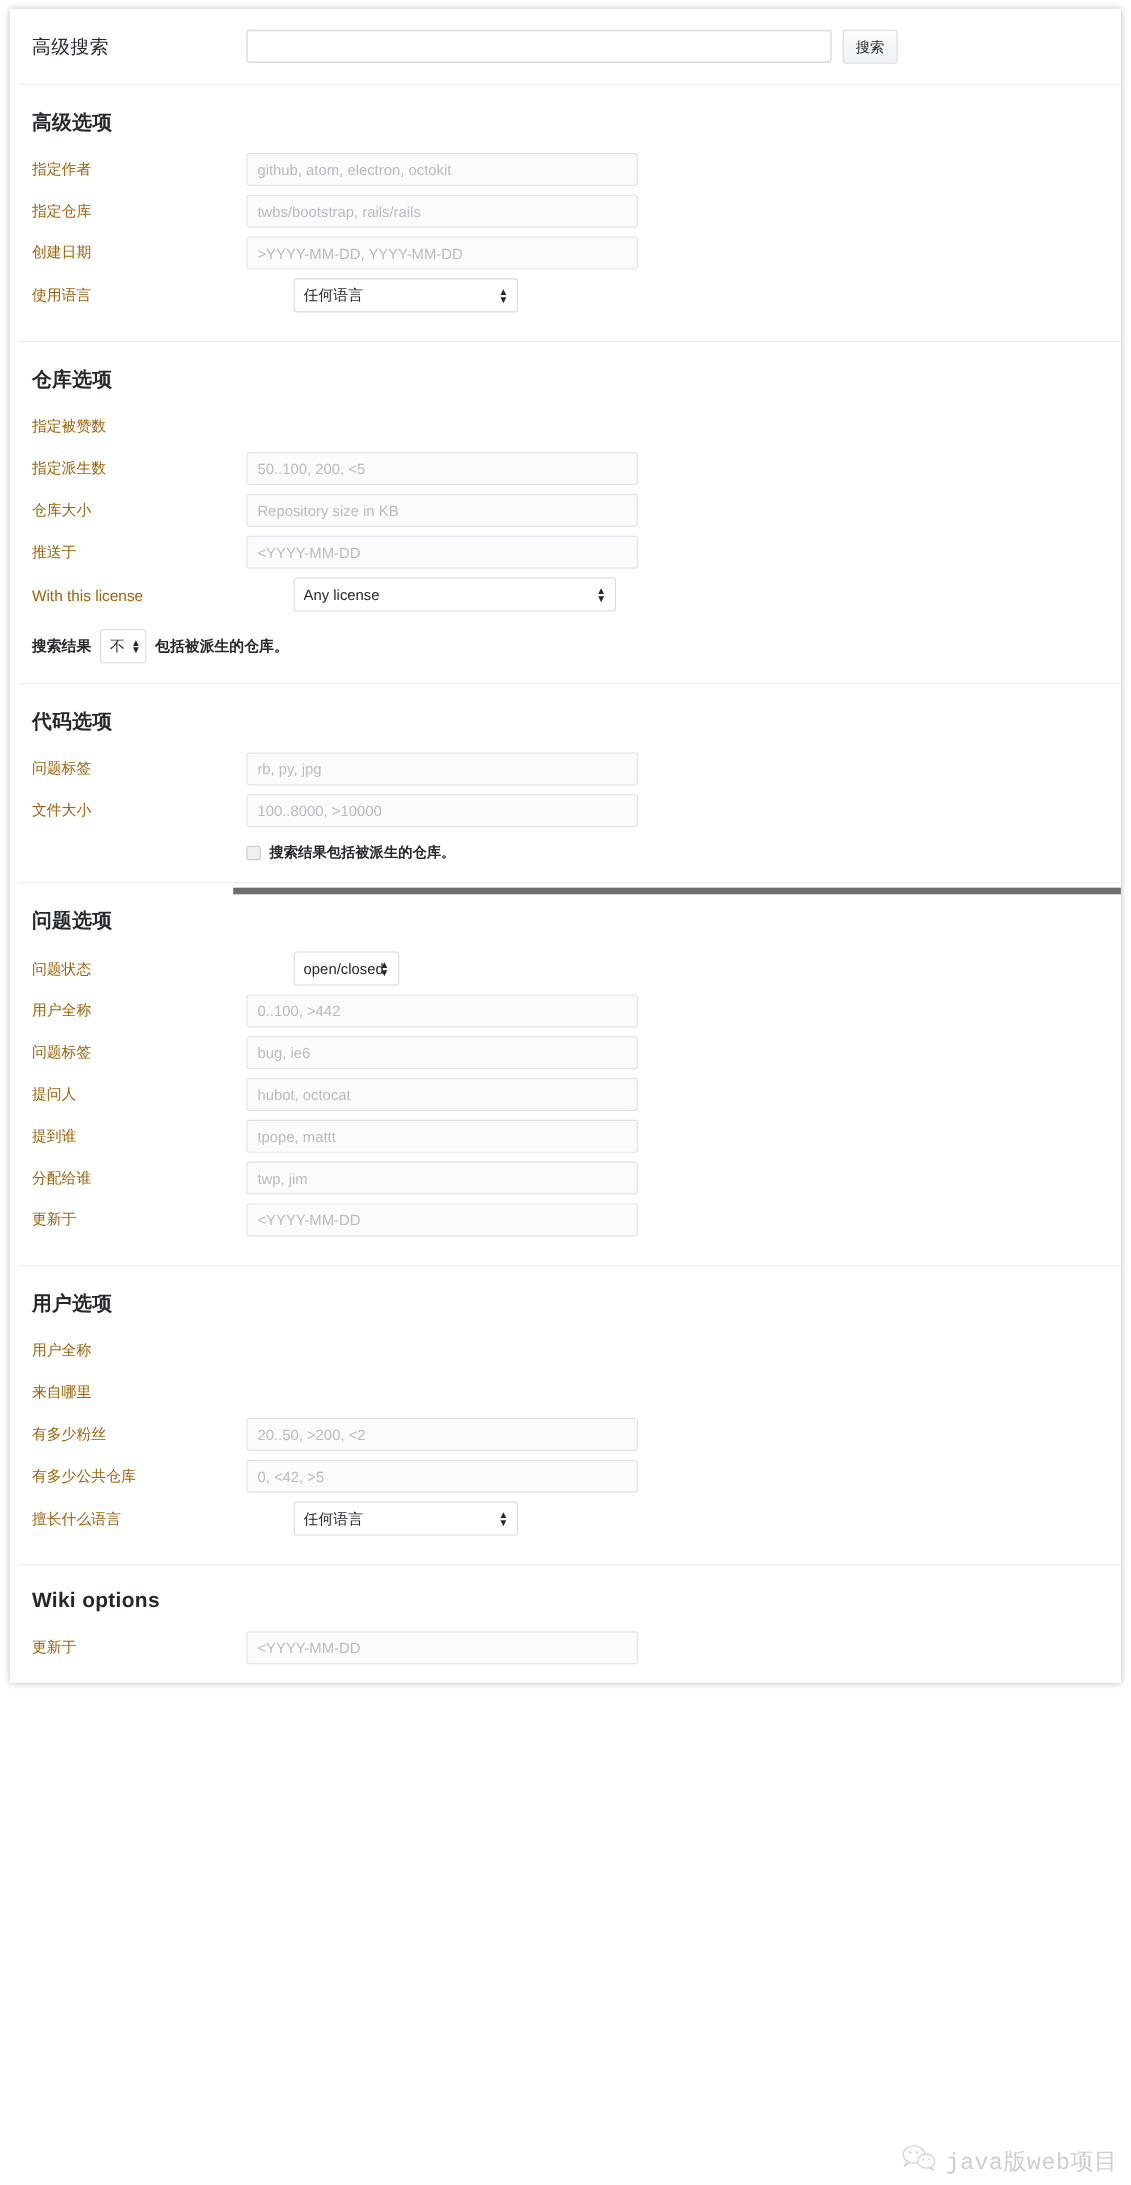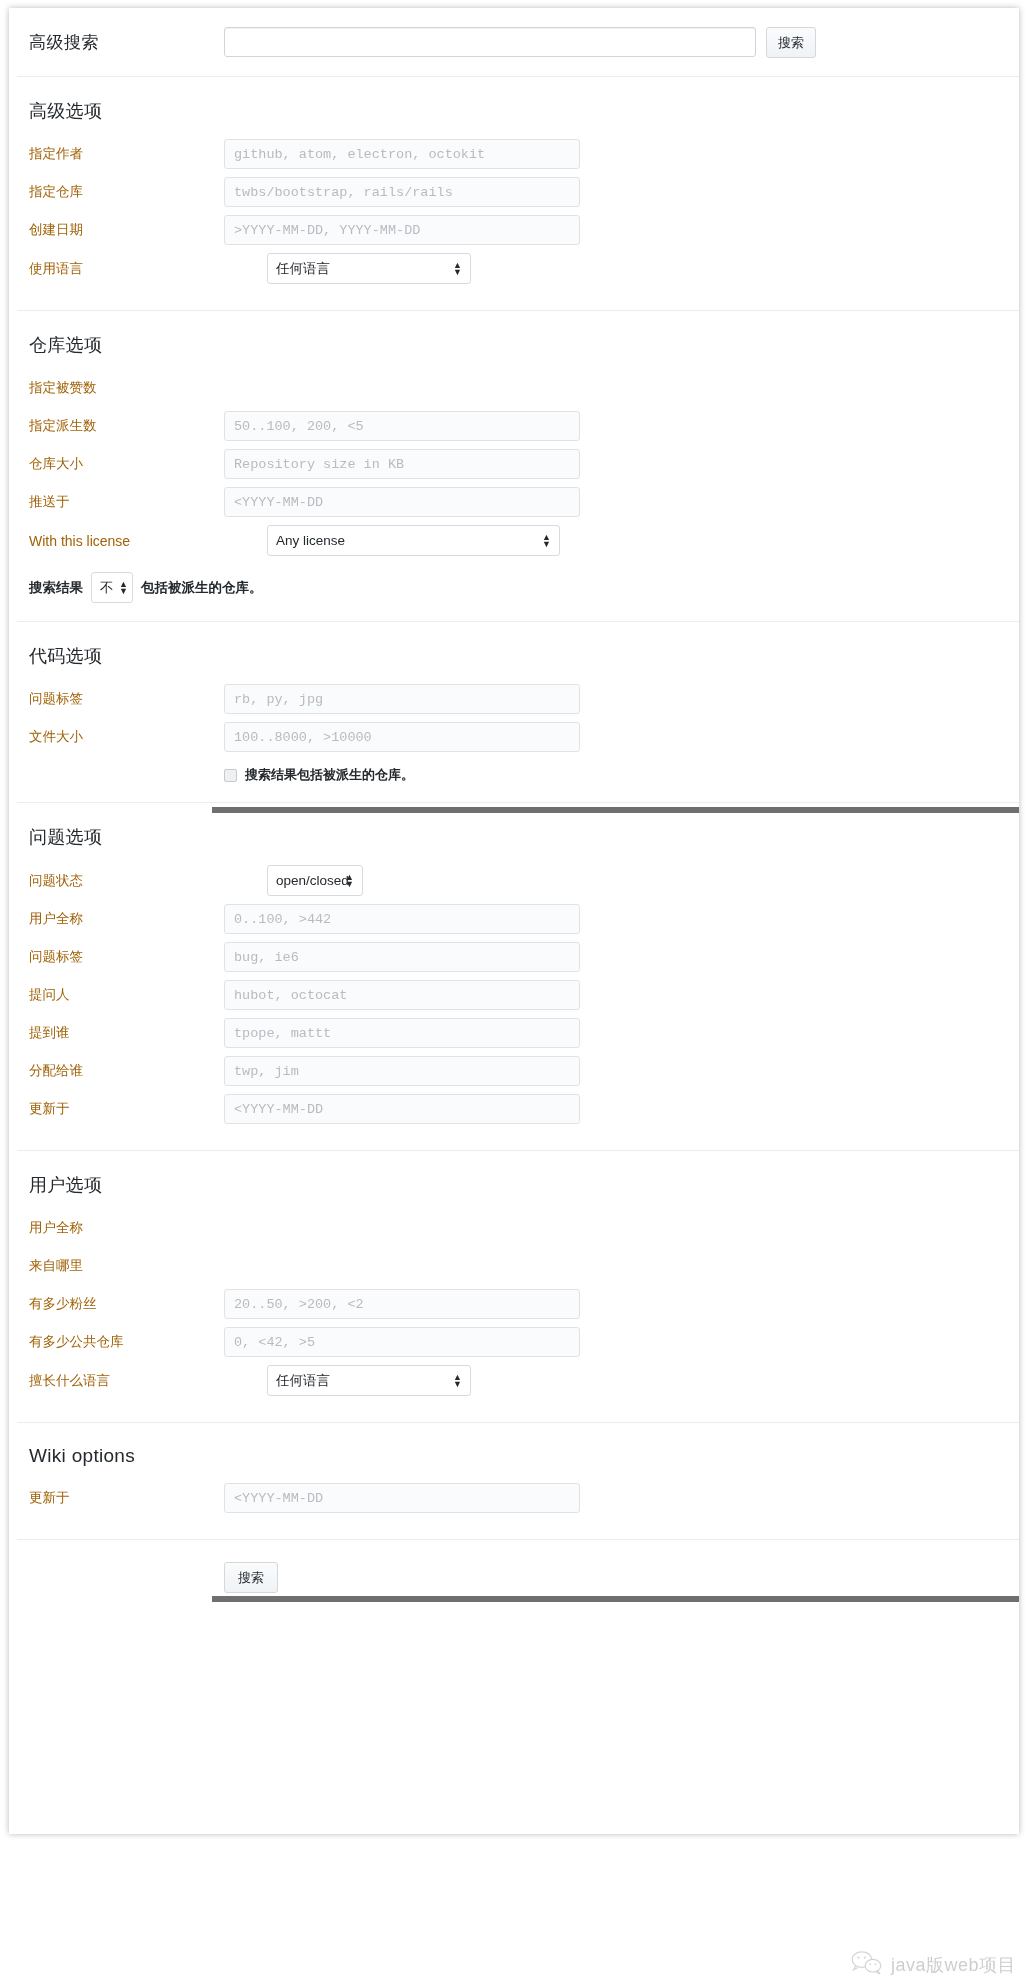--- a/index.html
+++ b/index.html
@@ -11,21 +11,21 @@
     font-family: "Liberation Sans", "DejaVu Sans", sans-serif;
     color: #24292e;
     position: relative;
     overflow: hidden;
   }
 
   
   .page-frame {
     position: absolute;
     left: 9px; top: 8px;
-    width: 1010px; height: 1826px;
+    width: 1010px; height: 1522px;
     background: #ffffff;
     box-shadow: 0 0 6px rgba(0,0,0,0.28);
     overflow: hidden;
   }
   .inner {
     position: absolute;
     left: 8px; top: 0px;
     width: 1002px;
     height: 100%;
     background: #fff;
@@ -75,21 +75,21 @@
   }
 
   
   .section {
     padding: 22px 0 18px 0;
     border-bottom: 1px solid #eaecef;
     position: relative;
   }
   .section-title {
     font-size: 18px;
-    font-weight: normal;
+    font-weight: bold;
     color: #24292e;
     padding-left: 12px;
     margin: 0 0 16px 0;
     letter-spacing: .3px;
   }
   .section-title.latin { font-size: 19px; }
 
   .field-row {
     display: flex;
     align-items: center;
@@ -107,21 +107,21 @@
 
   .text-input {
     width: 356px;
     height: 30px;
     box-sizing: border-box;
     border: 1px solid #e0e2e5;
     border-radius: 3px;
     background: #fafbfc;
     padding: 0 9px;
     font-size: 13.5px;
-    font-family: Liberation Mono, monospace;
+    font-family: Liberation Sans, sans-serif;
     color: #24292e;
     outline: none;
   }
   .text-input::placeholder { color: #b6bcc2; }
 
   select.sel {
     height: 31px;
     box-sizing: border-box;
     border: 1px solid #d8dade;
     border-radius: 3px;
@@ -224,24 +224,24 @@
     right: 12px;
     bottom: 6px;
     display: flex;
     align-items: center;
     gap: 7px;
     opacity: .45;
     z-index: 40;
     pointer-events: none;
   }
   .watermark .wm-text {
-    font-size: 18px;
+    font-size: 21px;
     color: #8e9296;
     letter-spacing: .5px;
-    font-family: Liberation Sans, sans-serif;
+    font-family: Liberation Mono, monospace;
   }
   .wechat-logo { width: 34px; height: 26px; }
 </style>
 </head>
 <body>
 
 <div class="page-frame">
 <div class="inner">
 
   <div class="search-header">

